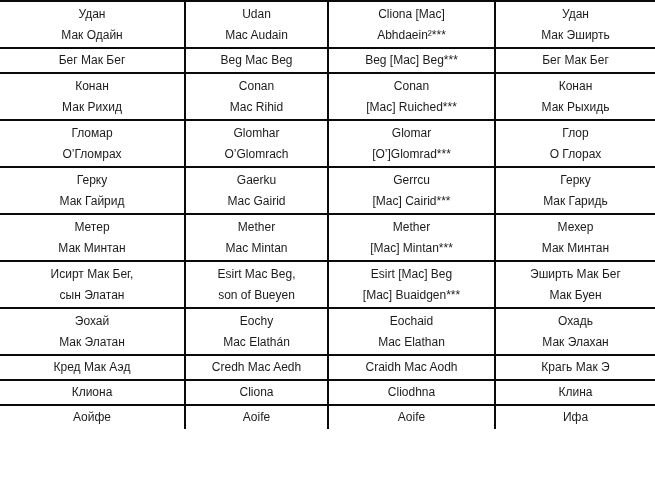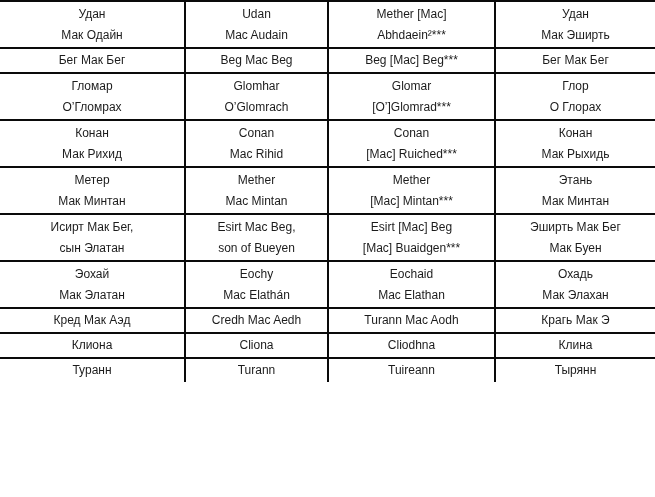--- a/index.html
+++ b/index.html
@@ -60,21 +60,21 @@
         <tr class="two-line">
           <td>
             <span class="cell-line">Удан</span>
             <span class="cell-line">Мак Одайн</span>
           </td>
           <td>
             <span class="cell-line">Udan</span>
             <span class="cell-line">Mac Audain</span>
           </td>
           <td>
-            <span class="cell-line">Mether [Mac]</span>
+            <span class="cell-line">Cliona [Mac]</span>
             <span class="cell-line">Abhdaein²***</span>
           </td>
           <td>
             <span class="cell-line">Удан</span>
             <span class="cell-line">Мак Эширть</span>
           </td>
         </tr>
         <tr class="one-line">
           <td>
             <span class="cell-line">Бег Мак Бег</span>
@@ -84,69 +84,87 @@
           </td>
           <td>
             <span class="cell-line">Beg [Mac] Beg***</span>
           </td>
           <td>
             <span class="cell-line">Бег Мак Бег</span>
           </td>
         </tr>
         <tr class="two-line">
           <td>
+            <span class="cell-line">Конан</span>
+            <span class="cell-line">Мак Рихид</span>
+          </td>
+          <td>
+            <span class="cell-line">Conan</span>
+            <span class="cell-line">Mac Rihid</span>
+          </td>
+          <td>
+            <span class="cell-line">Conan</span>
+            <span class="cell-line">[Mac] Ruiched***</span>
+          </td>
+          <td>
+            <span class="cell-line">Конан</span>
+            <span class="cell-line">Мак Рыхидь</span>
+          </td>
+        </tr>
+        <tr class="two-line">
+          <td>
             <span class="cell-line">Гломар</span>
             <span class="cell-line">О’Гломрах</span>
           </td>
           <td>
             <span class="cell-line">Glomhar</span>
             <span class="cell-line">O’Glomrach</span>
           </td>
           <td>
             <span class="cell-line">Glomar</span>
             <span class="cell-line">[O’]Glomrad***</span>
           </td>
           <td>
             <span class="cell-line">Глор</span>
             <span class="cell-line">О Глорах</span>
           </td>
         </tr>
         <tr class="two-line">
           <td>
-            <span class="cell-line">Конан</span>
-            <span class="cell-line">Мак Рихид</span>
-          </td>
-          <td>
-            <span class="cell-line">Conan</span>
-            <span class="cell-line">Mac Rihid</span>
-          </td>
-          <td>
-            <span class="cell-line">Conan</span>
-            <span class="cell-line">[Mac] Ruiched***</span>
-          </td>
-          <td>
-            <span class="cell-line">Конан</span>
-            <span class="cell-line">Мак Рыхидь</span>
+            <span class="cell-line">Герку</span>
+            <span class="cell-line">Мак Гайрид</span>
+          </td>
+          <td>
+            <span class="cell-line">Gaerku</span>
+            <span class="cell-line">Mac Gairid</span>
+          </td>
+          <td>
+            <span class="cell-line">Gerrcu</span>
+            <span class="cell-line">[Mac] Cairid***</span>
+          </td>
+          <td>
+            <span class="cell-line">Герку</span>
+            <span class="cell-line">Мак Гаридь</span>
           </td>
         </tr>
         <tr class="two-line">
           <td>
             <span class="cell-line">Метер</span>
             <span class="cell-line">Мак Минтан</span>
           </td>
           <td>
             <span class="cell-line">Mether</span>
             <span class="cell-line">Mac Mintan</span>
           </td>
           <td>
             <span class="cell-line">Mether</span>
             <span class="cell-line">[Mac] Mintan***</span>
           </td>
           <td>
-            <span class="cell-line">Этань</span>
+            <span class="cell-line">Мехер</span>
             <span class="cell-line">Мак Минтан</span>
           </td>
         </tr>
         <tr class="two-line">
           <td>
             <span class="cell-line">Исирт Мак Бег,</span>
             <span class="cell-line">сын Элатан</span>
           </td>
           <td>
             <span class="cell-line">Esirt Mac Beg,</span>
@@ -180,21 +198,21 @@
           </td>
         </tr>
         <tr class="one-line">
           <td>
             <span class="cell-line">Кред Мак Аэд</span>
           </td>
           <td>
             <span class="cell-line">Credh Mac Aedh</span>
           </td>
           <td>
-            <span class="cell-line">Turann Mac Aodh</span>
+            <span class="cell-line">Craidh Mac Aodh</span>
           </td>
           <td>
             <span class="cell-line">Крагь Мак Э</span>
           </td>
         </tr>
         <tr class="one-line">
           <td>
             <span class="cell-line">Клиона</span>
           </td>
           <td>
@@ -202,27 +220,27 @@
           </td>
           <td>
             <span class="cell-line">Cliodhna</span>
           </td>
           <td>
             <span class="cell-line">Клина</span>
           </td>
         </tr>
         <tr class="one-line">
           <td>
-            <span class="cell-line">Туранн</span>
-          </td>
-          <td>
-            <span class="cell-line">Turann</span>
-          </td>
-          <td>
-            <span class="cell-line">Tuireann</span>
-          </td>
-          <td>
-            <span class="cell-line">Тырянн</span>
+            <span class="cell-line">Аойфе</span>
+          </td>
+          <td>
+            <span class="cell-line">Aoife</span>
+          </td>
+          <td>
+            <span class="cell-line">Aoife</span>
+          </td>
+          <td>
+            <span class="cell-line">Ифа</span>
           </td>
         </tr>
       </tbody>
   </table>
 </div>
 
 </body></html>

